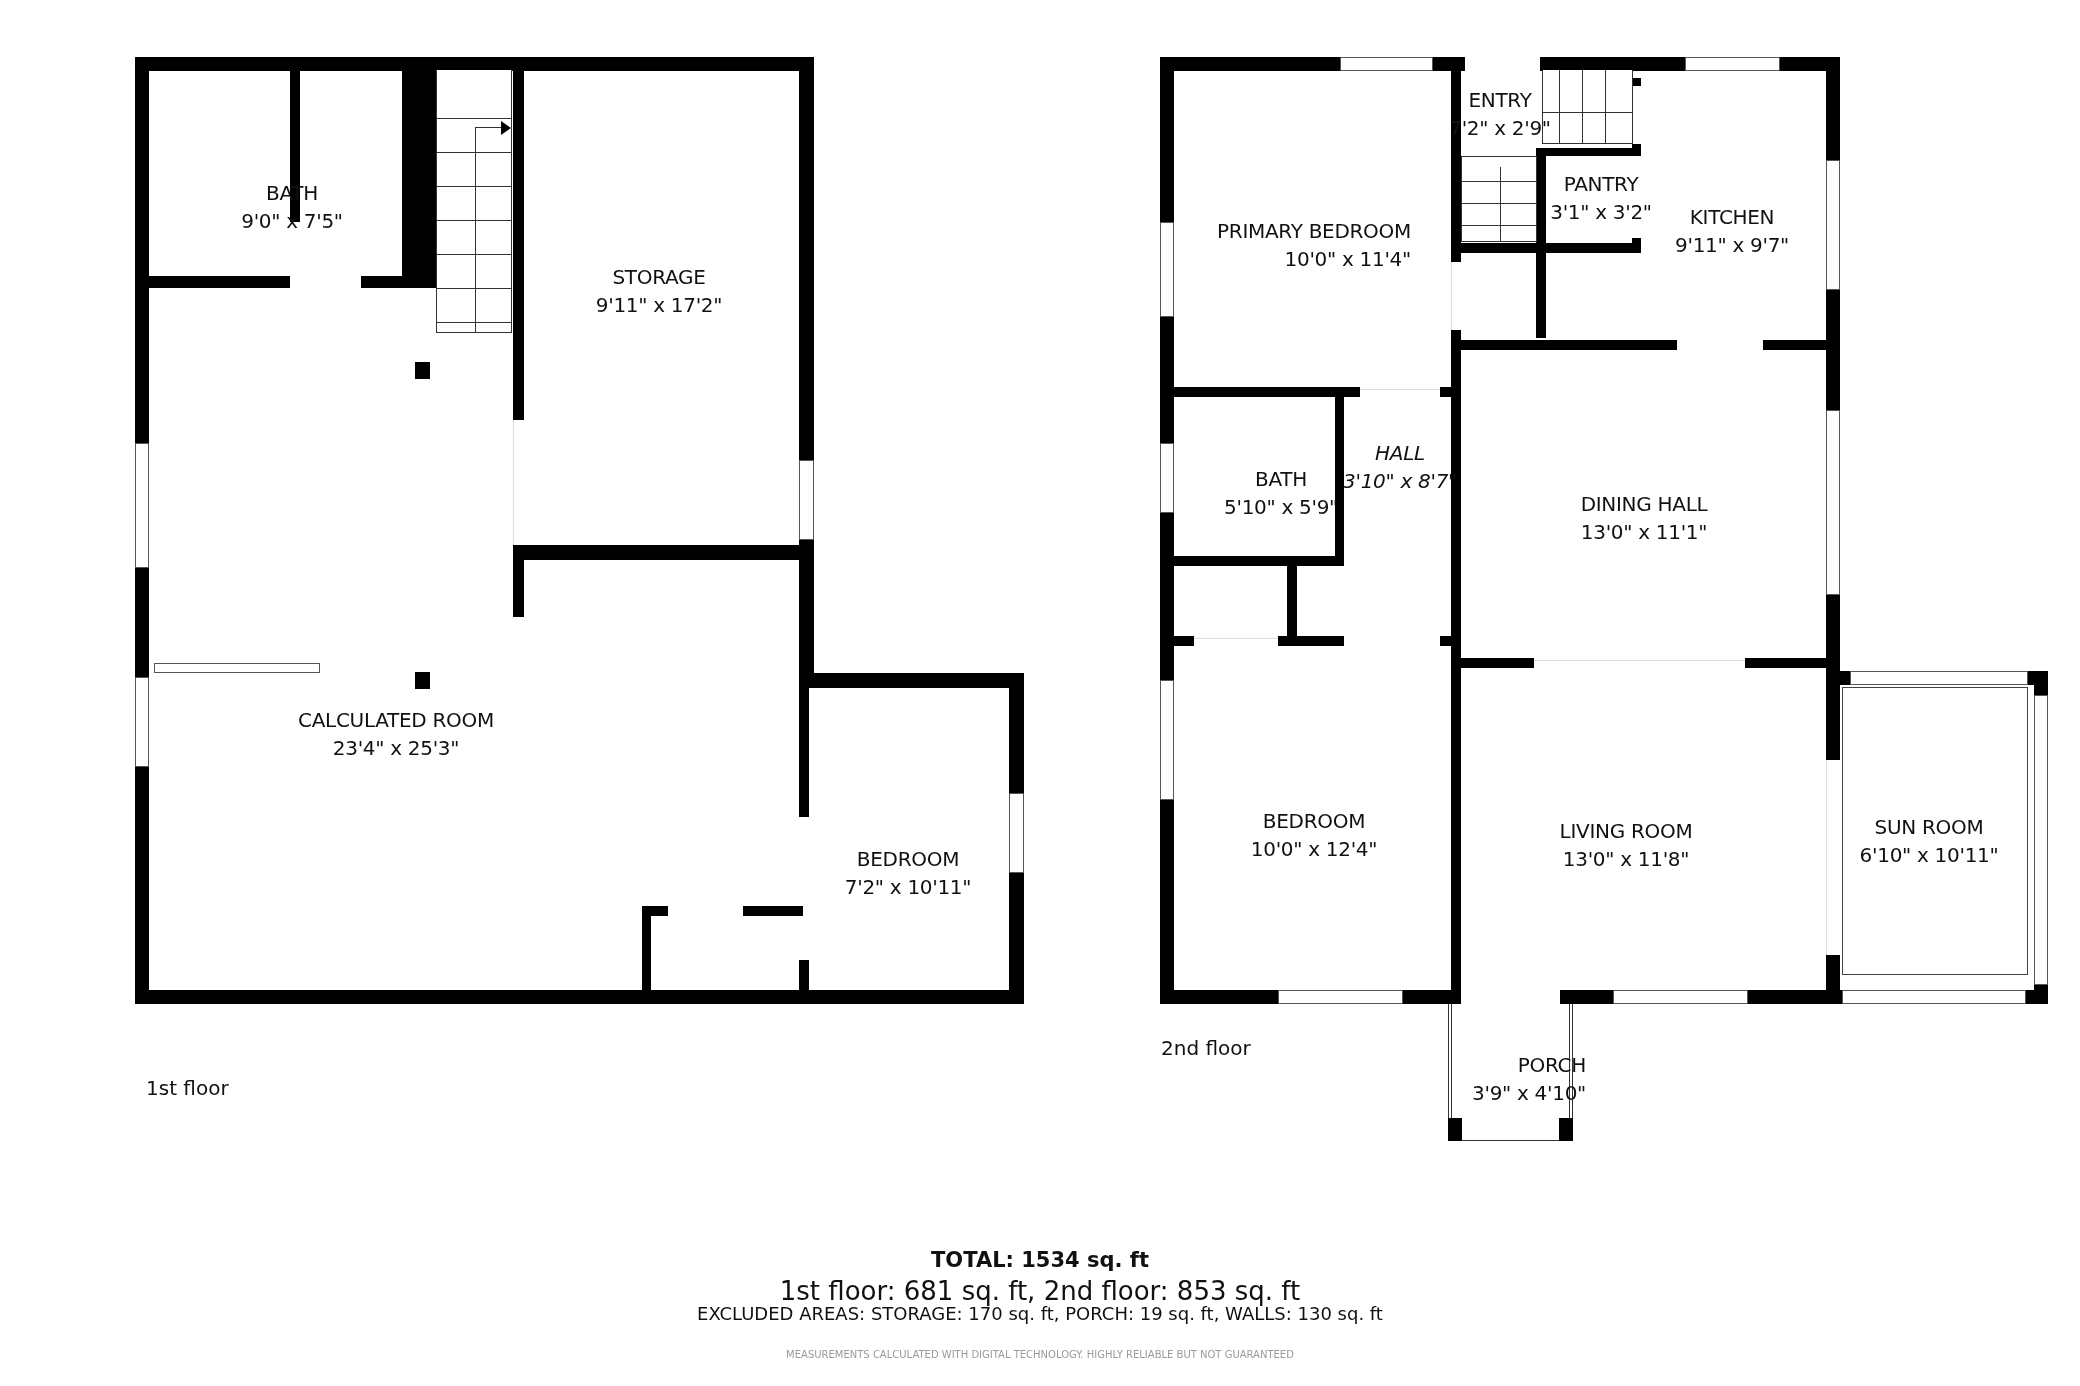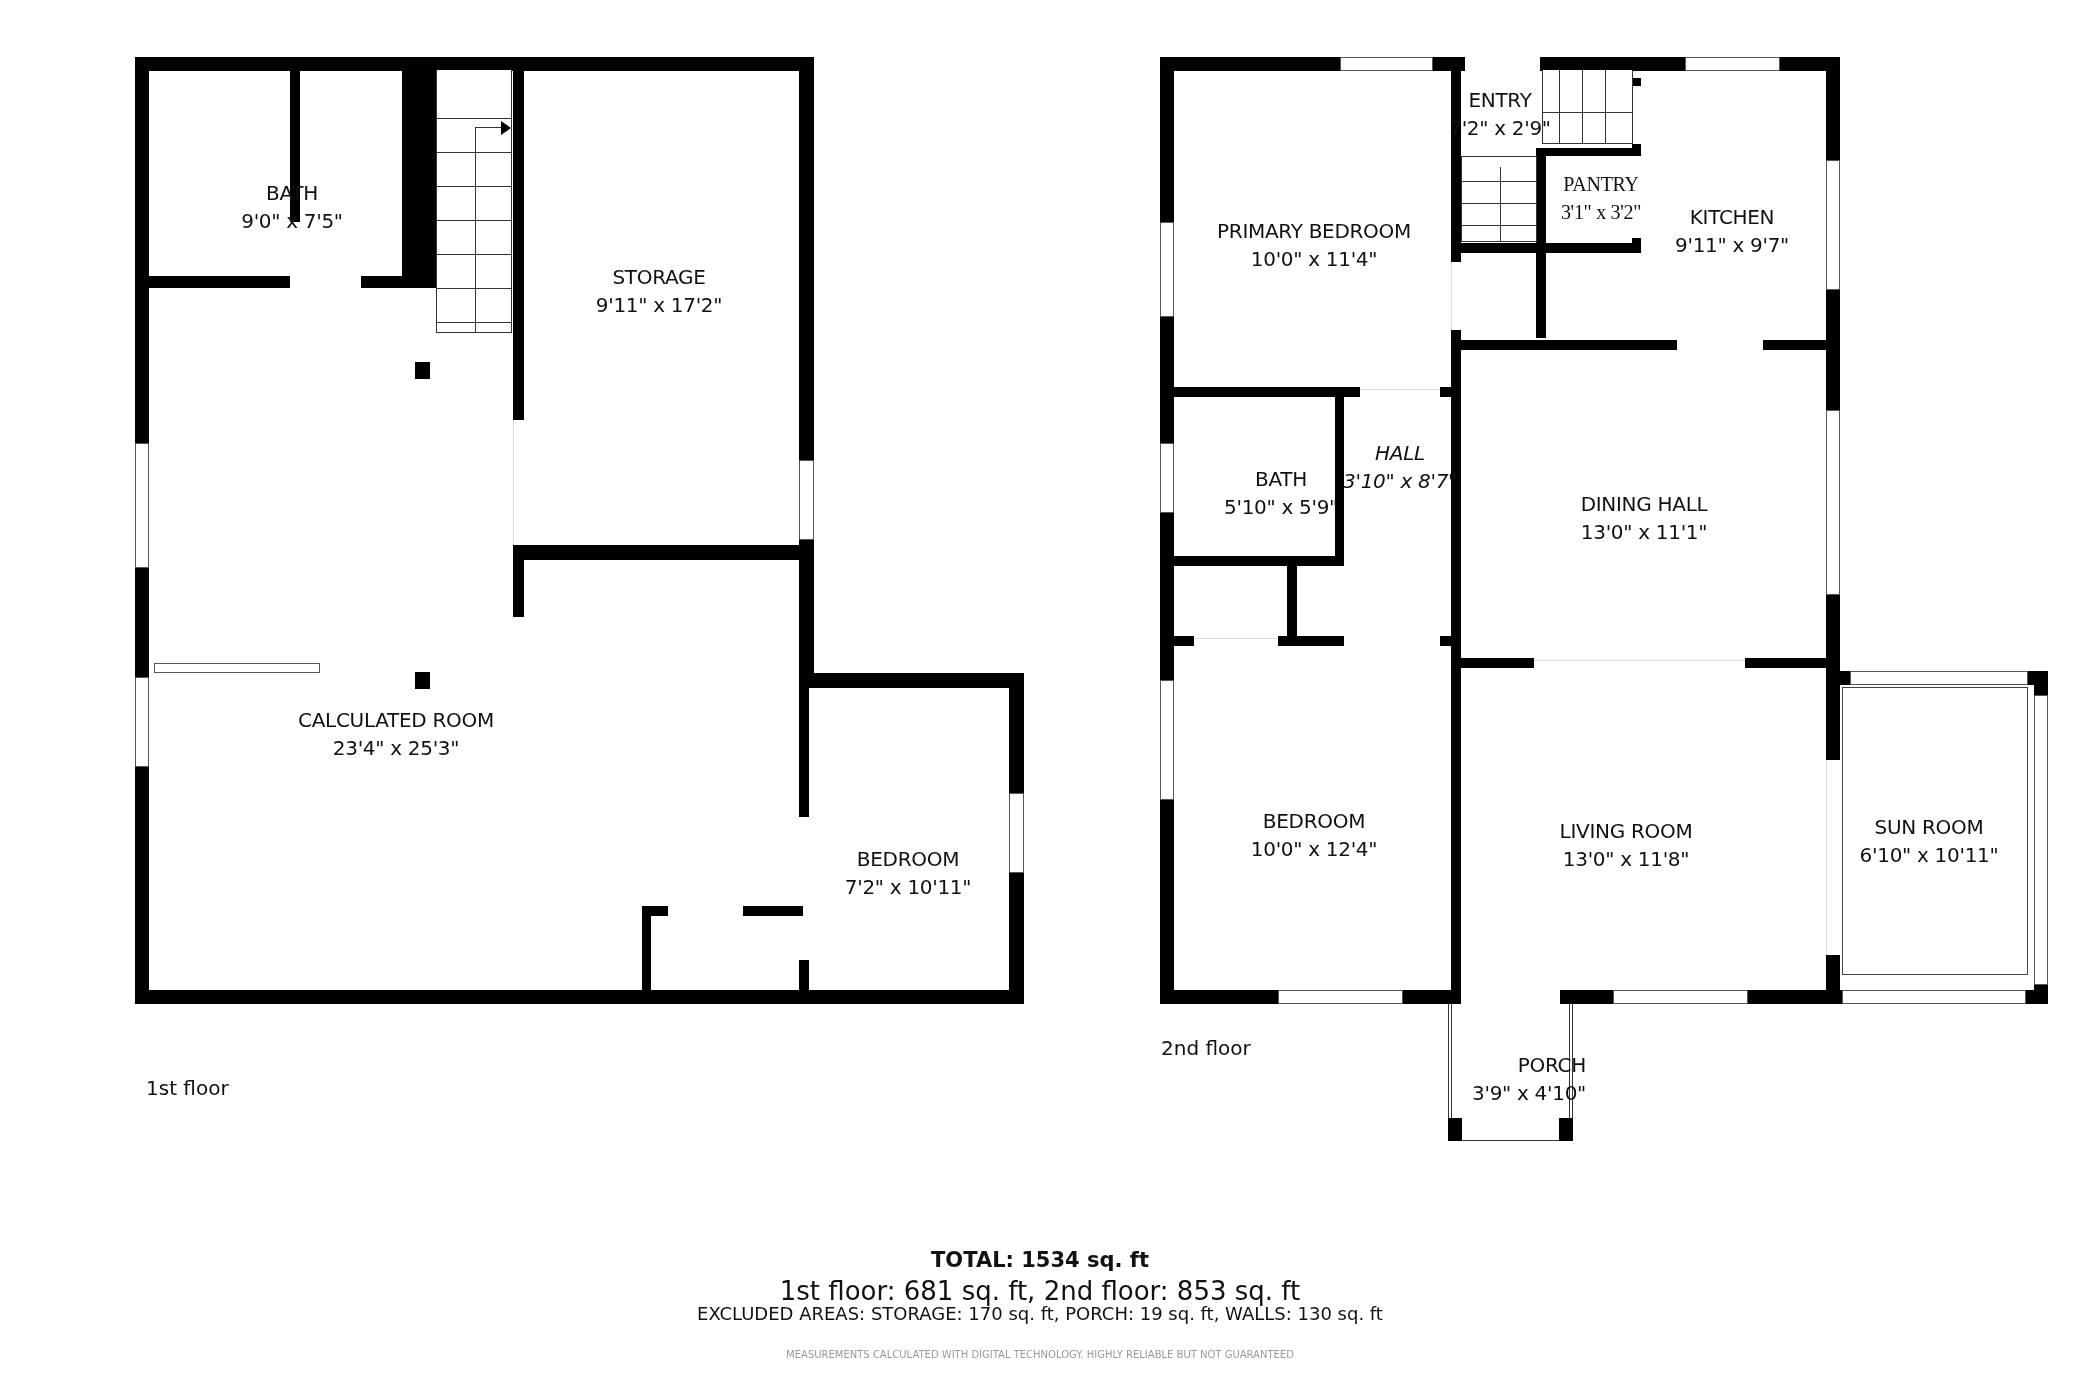--- a/index.html
+++ b/index.html
@@ -154,29 +154,29 @@
   <div class="win" style="left:1826px;top:410px;width:14px;height:185px;"></div>
   <div class="win" style="left:1160px;top:680px;width:14px;height:120px;"></div>
   <div class="win" style="left:1278px;top:990px;width:125px;height:14px;"></div>
   <div class="win" style="left:1613px;top:990px;width:135px;height:14px;"></div>
 
   <div class="door" style="left:1451px;top:262px;width:10px;height:68px;border-left:1px solid #ddd;"></div>
   <div class="door" style="left:1360px;top:389px;width:80px;height:6px;border-top:1px solid #ddd;"></div>
   <div class="door" style="left:1194px;top:638px;width:84px;height:6px;border-top:1px solid #ddd;"></div>
   <div class="door" style="left:1534px;top:660px;width:211px;height:6px;border-top:1px solid #ddd;"></div>
 
-  <div class="lbl" style="left:1314px;top:217px;">
+  <div class="lbl" style="left:1314px;top:217px;text-align:right;">
     <div>PRIMARY BEDROOM</div>
     <div>10'0" x 11'4"</div>
   </div>
   <div class="lbl" style="left:1500px;top:86px;">
     <div>ENTRY</div>
     <div>7'2" x 2'9"</div>
   </div>
-  <div class="lbl" style="left:1601px;top:170px;font-family:Liberation Serif, serif;">
+  <div class="lbl" style="left:1601px;top:170px;">
     <div>PANTRY</div>
     <div>3'1" x 3'2"</div>
   </div>
   <div class="lbl" style="left:1732px;top:203px;">
     <div>KITCHEN</div>
     <div>9'11" x 9'7"</div>
   </div>
   <div class="lbl" style="left:1281px;top:465px;">
     <div>BATH</div>
     <div>5'10" x 5'9"</div>

